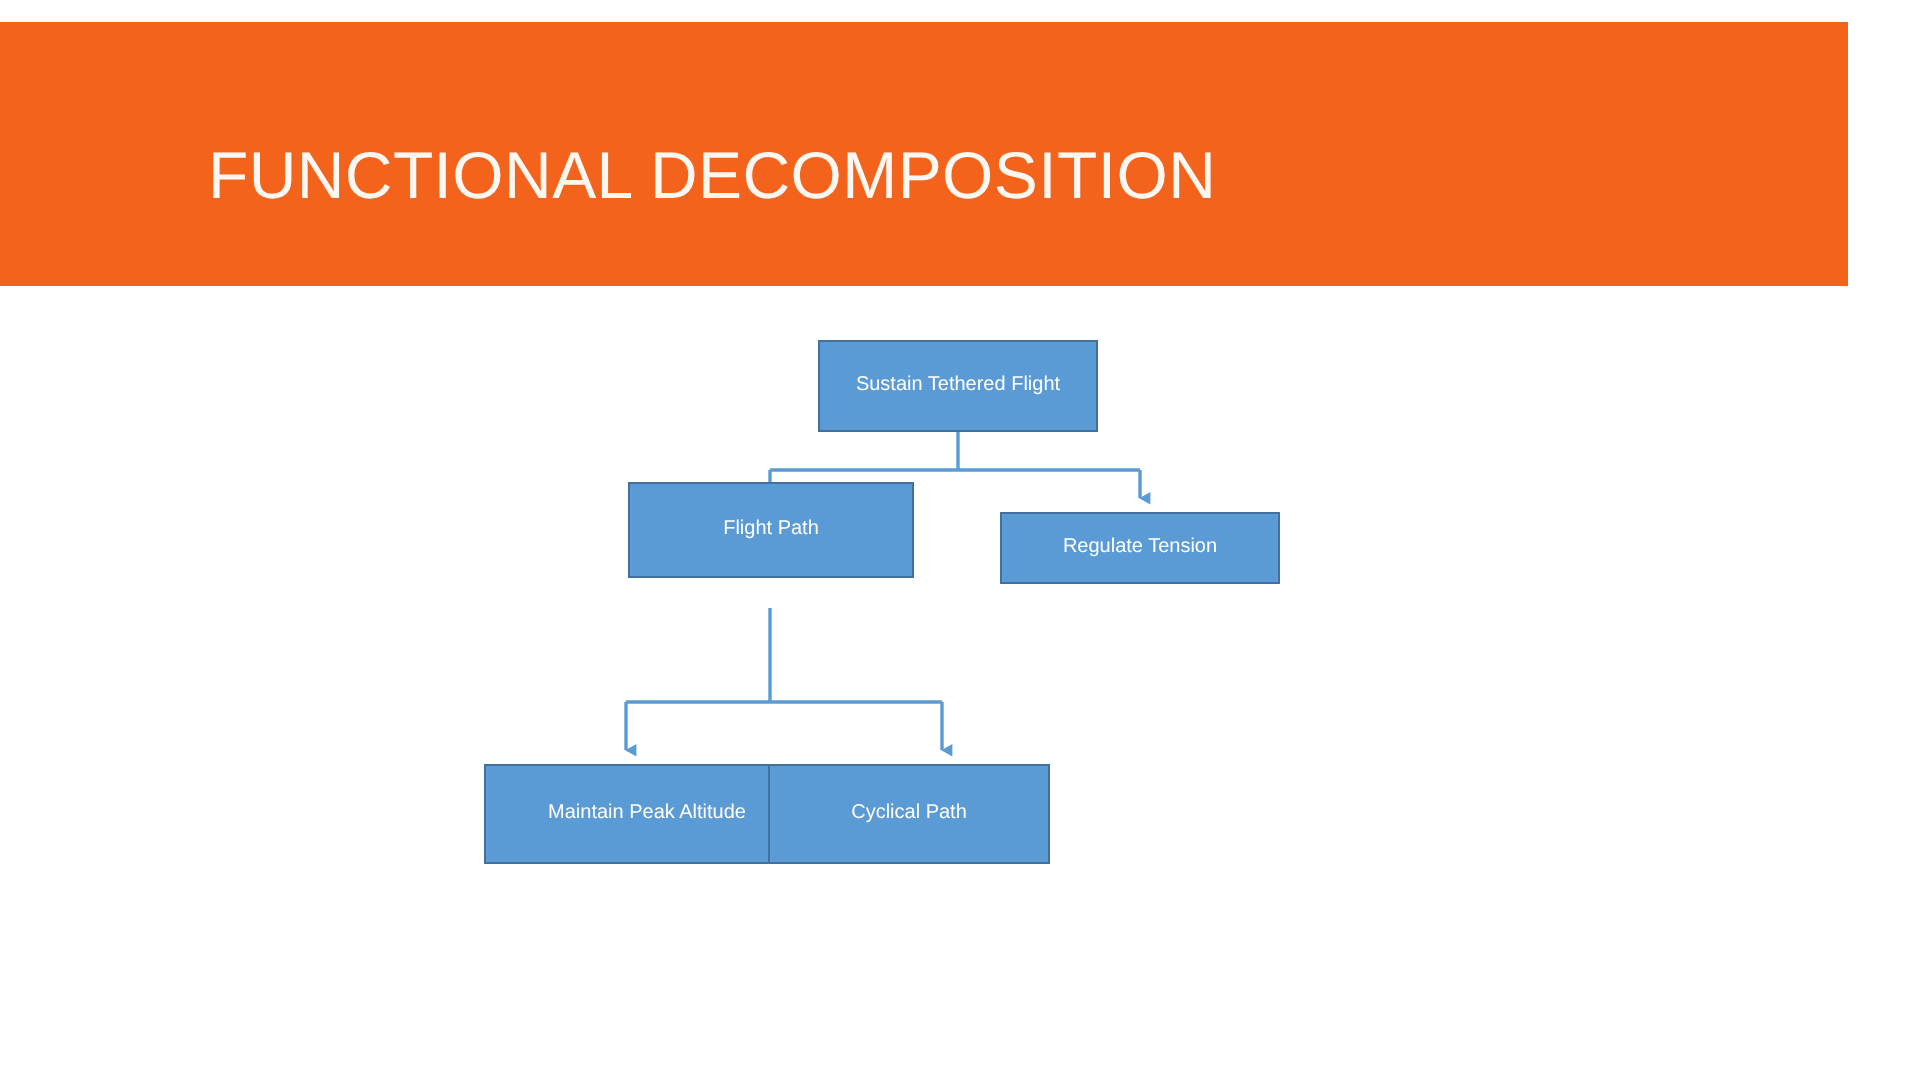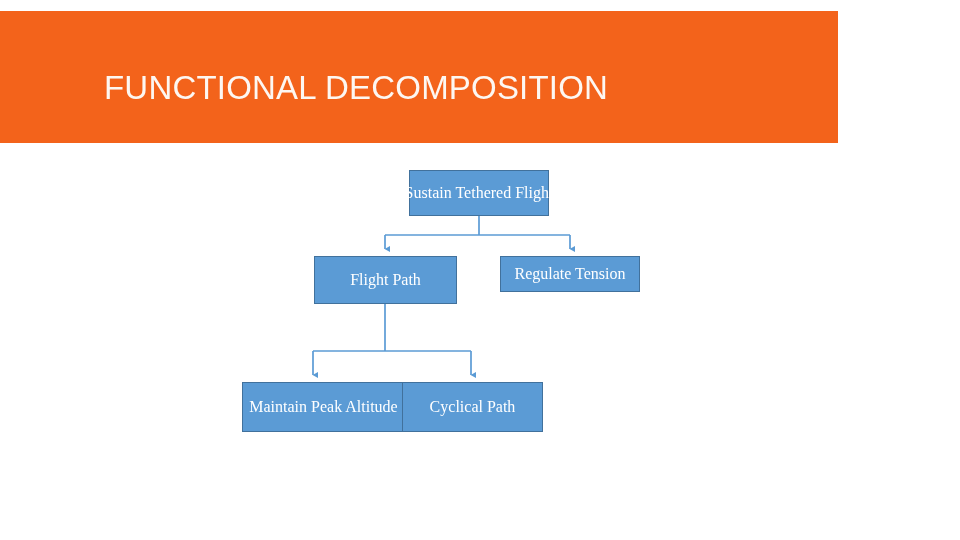--- a/index.html
+++ b/index.html
@@ -13,21 +13,21 @@
     font-family: "Liberation Sans", sans-serif;
     overflow: hidden;
     position: relative;
   }
 
   
   #title-banner {
     position: absolute;
     left: 0;
     top: 11px;
-    width: 838px;
+    width: 924px;
     height: 132px;
     background: #F3631B;
   }
   #page-title {
     position: absolute;
     left: 104px;
     top: 58px;
     font-size: 33px;
     font-weight: normal;
     color: #FDF7F2;
@@ -55,33 +55,33 @@
     background: #5B9BD5;
     border: 1.6px solid #41719C;
     box-sizing: border-box;
     display: flex;
     align-items: center;
     justify-content: center;
     text-align: center;
   }
   .node-label {
     color: #FFFFFF;
-    font-size: 16px;
-    font-family: Liberation Serif, serif;
+    font-size: 10px;
+    font-family: Liberation Sans, sans-serif;
     line-height: 1.2;
     padding: 0 4px;
     white-space: nowrap;
   }
 
   
   #node-root        { left: 409px; top: 27px;  width: 140px; height: 46px; }
-  #node-flight-path { left: 314px; top: 113px; width: 143px; height: 48px; }
+  #node-flight-path { left: 314px; top: 98px; width: 143px; height: 48px; }
   #node-reg-tension { left: 500px; top: 113px; width: 140px; height: 36px; }
   #node-peak-alt    { left: 242px; top: 239px; width: 163px; height: 50px; }
-  #node-cyclical    { left: 402px; top: 239px; width: 141px; height: 50px; }
+  #node-cyclical    { left: 384px; top: 239px; width: 141px; height: 50px; }
 
   
   #footer {
     position: absolute;
     left: 0;
     top: 493px;
     width: 960px;
     height: 47px;
   }
 </style>

